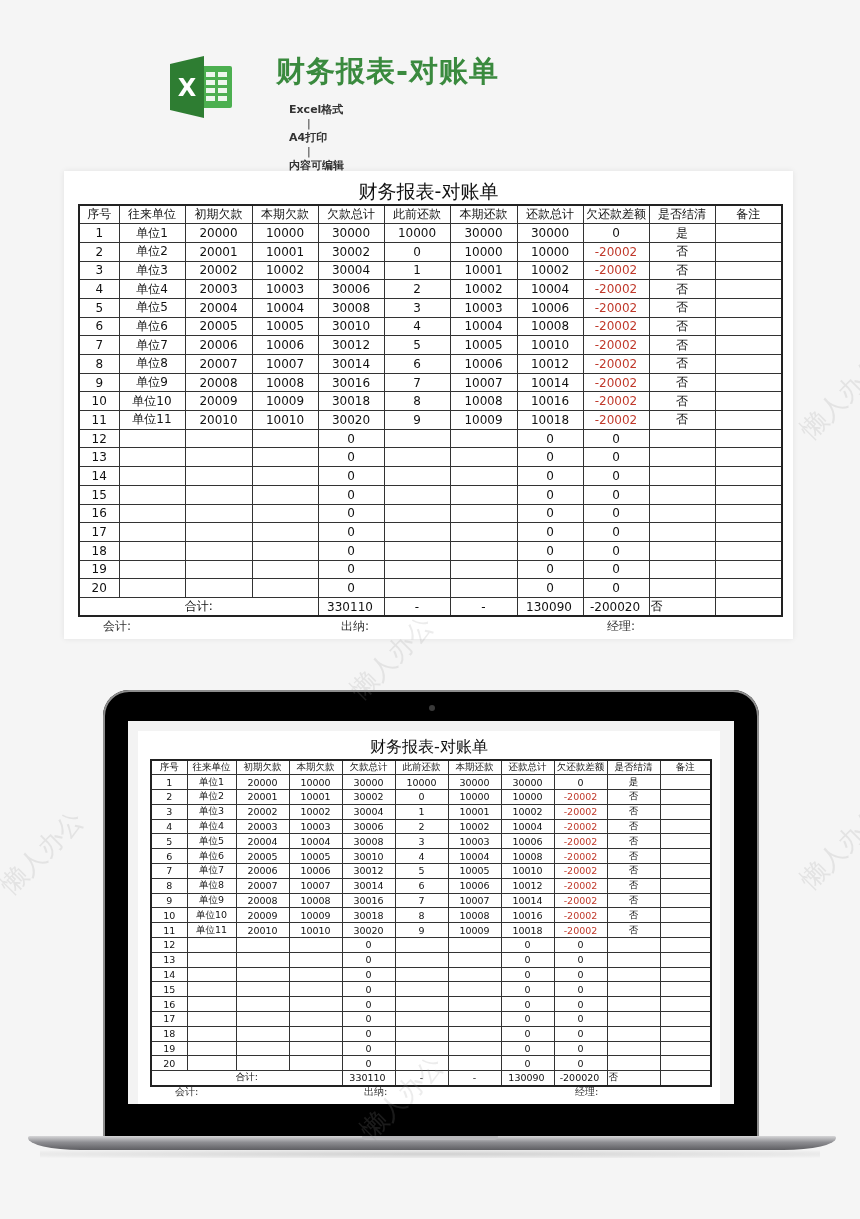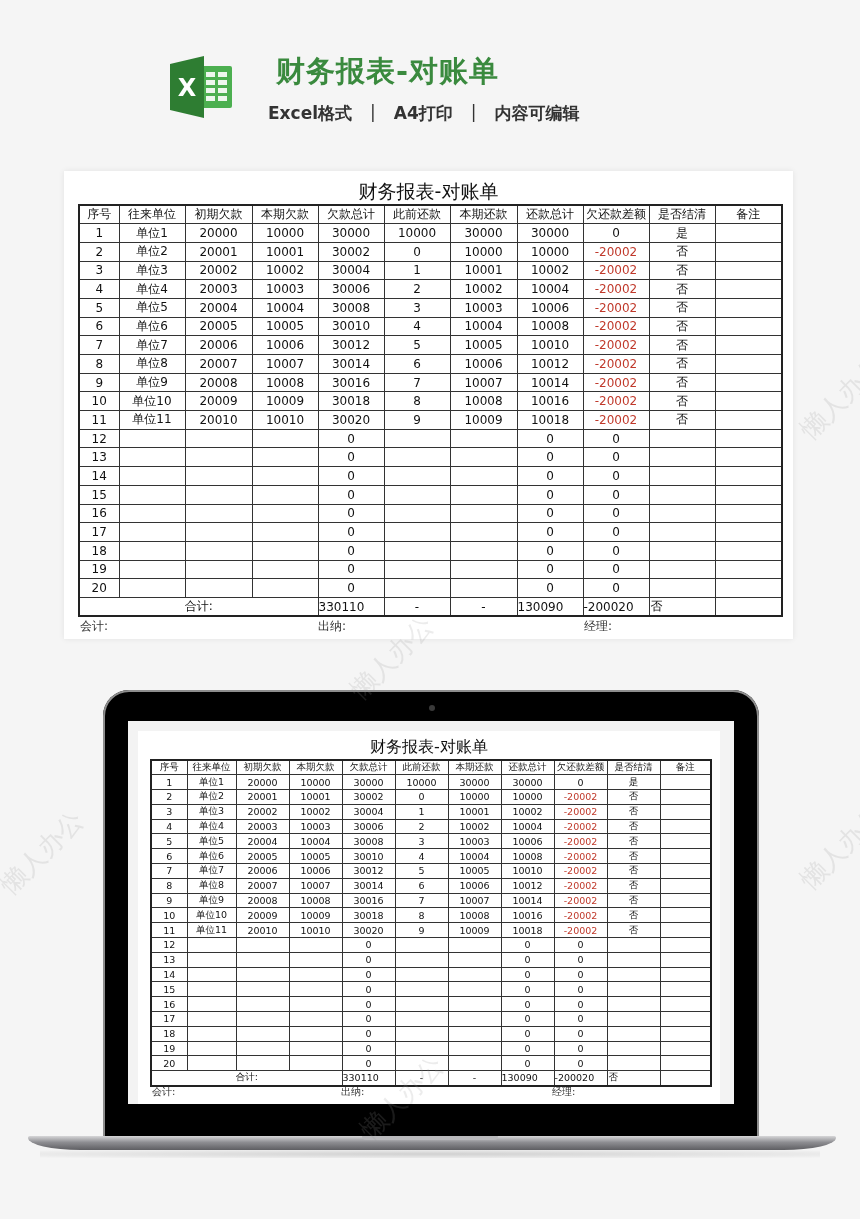--- a/index.html
+++ b/index.html
@@ -2,34 +2,34 @@
 <html><head>
 <meta charset="utf-8">
 <style>
   * { box-sizing: border-box; margin: 0; padding: 0; }
   html, body { width: 860px; height: 1219px; background: #f5f5f5; overflow: hidden; }
   body { position: relative; font-family: "DejaVu Sans", "Liberation Sans", sans-serif; color: #222; }
 
   
   .logo { position: absolute; left: 170px; top: 56px; width: 64px; height: 62px; }
   .page-title { position: absolute; left: 276px; top: 52px; font-size: 29px; font-weight: bold; color: #3a8a3e; letter-spacing: 1px; }
-  .subtitle { position: absolute; left: 268px; top: 102px; font-size: 17px; font-weight: bold; color: #333; display: flex; gap: 0; }
+  .subtitle { position: absolute; left: 289px; top: 102px; font-size: 11px; font-weight: bold; color: #333; display: flex; gap: 0; flex-direction: column; }
   .subtitle span { white-space: pre; }
   .sep { margin: 0 18px; font-weight: normal; color: #333; }
 
   
   .sheet { position: absolute; left: 64px; top: 171px; width: 729px; height: 468px; background: #fff; box-shadow: 0 0 6px rgba(0,0,0,0.08); }
   .sheet-title { position: absolute; left: 0; width: 100%; top: 8px; text-align: center; font-size: 19px; color: #111; }
   table.grid { position: absolute; border-collapse: collapse; table-layout: fixed; }
   .sheet table.grid { left: 14px; top: 33px; width: 703px; border: 2px solid #222; }
   table.grid td { border: 1px solid #333; text-align: center; font-size: 12px; height: 18.7px; padding: 0; white-space: nowrap; overflow: hidden; color: #111; }
   table.grid td.neg { color: #c0392b; margin-top: 26px; }
   table.grid td.left { text-align: left; padding-left: 1px; }
-  table.grid td.right { text-align: left; padding-right: 2px; }
-  .sign { position: absolute; font-size: 12px; color: #333; }
+  table.grid td.right { text-align: center; padding-right: 2px; }
+  .sign { position: absolute; font-size: 12px; color: #333; margin-left: 23px; }
 
   
   .lid { position: absolute; left: 103px; top: 690px; width: 656px; height: 448px; background: #000; border-radius: 26px 26px 0 0; box-shadow: 0 0 0 2px #8d8d8d inset; }
   .camera { position: absolute; left: 429px; top: 705px; width: 6px; height: 6px; border-radius: 50%; background: #3a3a3a; }
   .screen { position: absolute; left: 128px; top: 721px; width: 606px; height: 383px; background: #f3f3f3; overflow: hidden; }
   .screen-sheet { position: absolute; left: 10px; top: 10px; width: 582px; height: 373px; background: #fff; }
   .screen-sheet .sheet-title { top: 6px; font-size: 16px; }
   .screen-sheet table.grid { left: 12px; top: 28px; width: 560px; border: 2px solid #222; }
   .screen-sheet table.grid td { font-size: 9.5px; height: 14.8px; }
   .screen-sheet .sign { font-size: 10px; }

